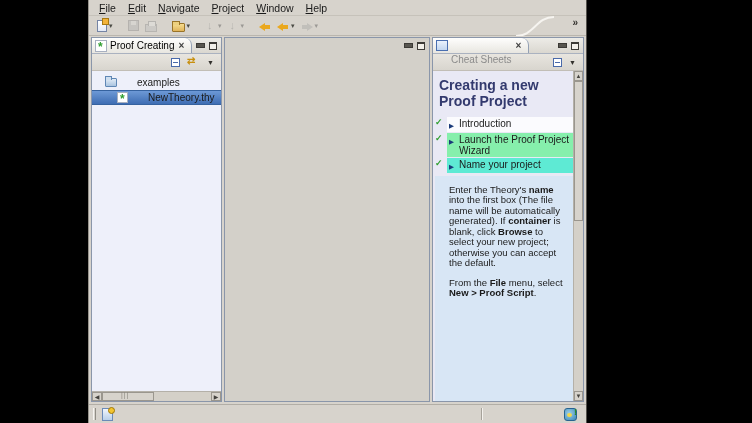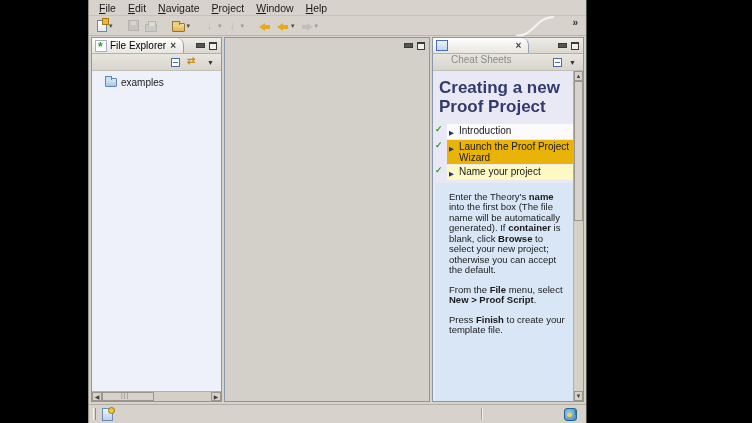--- a/index.html
+++ b/index.html
@@ -78,21 +78,21 @@
   .link-with-editor-icon{width:13px;height:12px;}
   .link-with-editor-icon::before{content:"⇄";position:absolute;left:0;top:-1px;font-size:10px;color:#c89010;font-weight:bold;}
   .menu-chevron{font-size:7px;color:#33312d;}
 
   
   .tree{flex:1;background:#eef0fa;font-size:10px;overflow:hidden;padding-top:4px;min-height:0;}
   .tree-row{display:flex;align-items:center;height:15px;padding-left:3px;}
   .tree-row.child{padding-left:15px;}
   .tree-row.selected{background:linear-gradient(#6d99d6,#3e6db3);border-top:1px solid #35629f;border-bottom:1px solid #35629f;}
   .expander{width:10px;font-size:7px;color:#3a4a66;text-align:center;flex:none;}
-  .tree-label{margin-left:4px;white-space:nowrap;}
+  .tree-label{margin-left:20px;white-space:nowrap;}
   .folder-closed-icon{width:12px;height:9px;background:linear-gradient(#e0ebf6,#aac4e0);border:1px solid #5f87b5;border-radius:1px;}
   .folder-closed-icon::before{content:"";position:absolute;left:-1px;top:-3px;width:5px;height:3px;
       background:#cfdff0;border:1px solid #5f87b5;border-bottom:none;}
   .folder-open-icon{width:12px;height:9px;background:linear-gradient(#f4e7bf,#ddc17e);border:1px solid #97803a;border-radius:1px;}
   .folder-open-icon::before{content:"";position:absolute;left:-1px;top:-3px;width:5px;height:3px;
       background:#ecd99e;border:1px solid #97803a;border-bottom:none;}
   .theory-file-icon{width:11px;height:11px;background:#fff;border:1px solid #a8b0c0;}
   .theory-file-icon::before{content:"*";position:absolute;left:2px;top:-1px;font-size:12px;font-weight:bold;color:#2f9e2f;}
 
   .hscroll{height:10px;flex:none;background:#d4d0c8;border-top:1px solid #b4b0a8;display:flex;align-items:stretch;}
@@ -102,27 +102,27 @@
   .h-thumb{position:absolute;left:0;top:0;bottom:0;width:52px;background:#d7d3cc;border:1px solid #9a968e;}
   .h-thumb::after{content:"|||";position:absolute;left:18px;top:-2px;font-size:7px;color:#8a867e;letter-spacing:1px;}
 
   
   .editor{background:#d3d0c9;}
   .editor .winbtns{top:4px;}
 
   
   .cs-content{flex:1;background:#e9e9f5;position:relative;display:flex;flex-direction:column;
               padding-right:10px;overflow:hidden;min-height:0;}
-  .cs-title{color:#333a6e;font-weight:bold;font-size:17px;line-height:1.14;padding:7px 2px 7px 6px;}
+  .cs-title{color:#333a6e;font-weight:bold;font-size:14px;line-height:1.14;padding:7px 2px 7px 6px;}
   .cs-item{display:flex;align-items:flex-start;margin:0 0 1px 2px;font-size:10px;line-height:11px;}
   .cs-check{width:12px;flex:none;color:#2f9e2f;font-size:9px;font-weight:bold;}
   .cs-itembody{flex:1;display:flex;gap:3px;padding:1px 2px;align-items:flex-start;}
   .st-light .cs-itembody{background:#fbfbfe;}
-  .st-gray .cs-itembody{background:#eab308;}
-  .st-lavender .cs-itembody{background:#fef9c3;}
+  .st-gray .cs-itembody{background:#86efac;}
+  .st-lavender .cs-itembody{background:#5eead4;}
   .cs-arrow{font-size:6.5px;color:#1a3a7a;width:7px;flex:none;padding-top:2px;}
   .cs-blue{flex:1;background:#d8e6f5;margin:2px 0 0 2px;min-height:0;}
   .cs-current{display:flex;gap:4px;align-items:flex-start;font-size:10px;font-weight:bold;
               padding:3px 2px 2px 7px;}
   .cs-current .cs-arrow{color:#222;padding-top:2px;}
   .cs-para{font-size:9.5px;line-height:10.5px;margin:9px 3px 0 14px;}
 
   .vscroll{position:absolute;right:0;top:0;bottom:0;width:10px;background:#d4d0c8;
            border-left:1px solid #b4b0a8;display:flex;flex-direction:column;}
   .vscroll .sb-btn{width:auto;height:10px;flex:none;}
@@ -200,38 +200,43 @@
       </svg>
       <span class="overflow">»</span>
     </div>
 
     <div class="main">
 
       <div class="panel panel-left">
         <div class="tabstrip">
           <div class="tab">
             <span class="icon theory-file-icon" style="width:12px;height:12px;"></span>
-            <span class="tab-label">File Explorer</span>
+            <span class="tab-label">Proof Creating</span>
             <span class="close-icon">×</span>
           </div>
           <span class="winbtns">
             <span class="min-icon"></span>
             <span class="max-icon"></span>
           </span>
         </div>
         <div class="viewbar">
           <span class="icon collapse-all-icon"></span>
           <span class="icon link-with-editor-icon"></span>
           <span class="menu-chevron">▼</span>
         </div>
         <div class="tree">
             <div class="tree-row">
               <span class="expander"></span>
               <span class="icon folder-closed-icon"></span>
               <span class="tree-label">examples</span>
+            </div>
+            <div class="tree-row selected child">
+              <span class="expander"></span>
+              <span class="icon theory-file-icon"></span>
+              <span class="tree-label">NewTheory.thy</span>
             </div>
           </div>
         <div class="hscroll">
           <span class="sb-btn">◀</span>
           <span class="sb-track">
             <span class="h-thumb"></span>
           </span>
           <span class="sb-btn">▶</span>
         </div>
       </div>
@@ -281,21 +286,20 @@
                 <span class="cs-itembody">
                   <span class="cs-arrow">▶</span>
                   <span class="cs-label">Name your project</span>
                 </span>
               </div>
             </div>
           <div class="cs-blue">
             <div id="cs-paras">
                 <div class="cs-para"><span>Enter the Theory's </span><b>name</b><span> into the first box (The file name will be automatically generated). If </span><b>container</b><span> is blank, click </span><b>Browse</b><span> to select your new project; otherwise you can accept the default.</span></div>
                 <div class="cs-para"><span>From the </span><b>File</b><span> menu, select </span><b>New &gt; Proof Script</b><span>.</span></div>
-                <div class="cs-para"><span>Press </span><b>Finish</b><span> to create your template file.</span></div>
               </div>
 
           </div>
           <div class="vscroll">
             <span class="sb-btn">▲</span>
             <span class="v-track">
               <span class="v-thumb"></span>
             </span>
             <span class="sb-btn">▼</span>
           </div>

